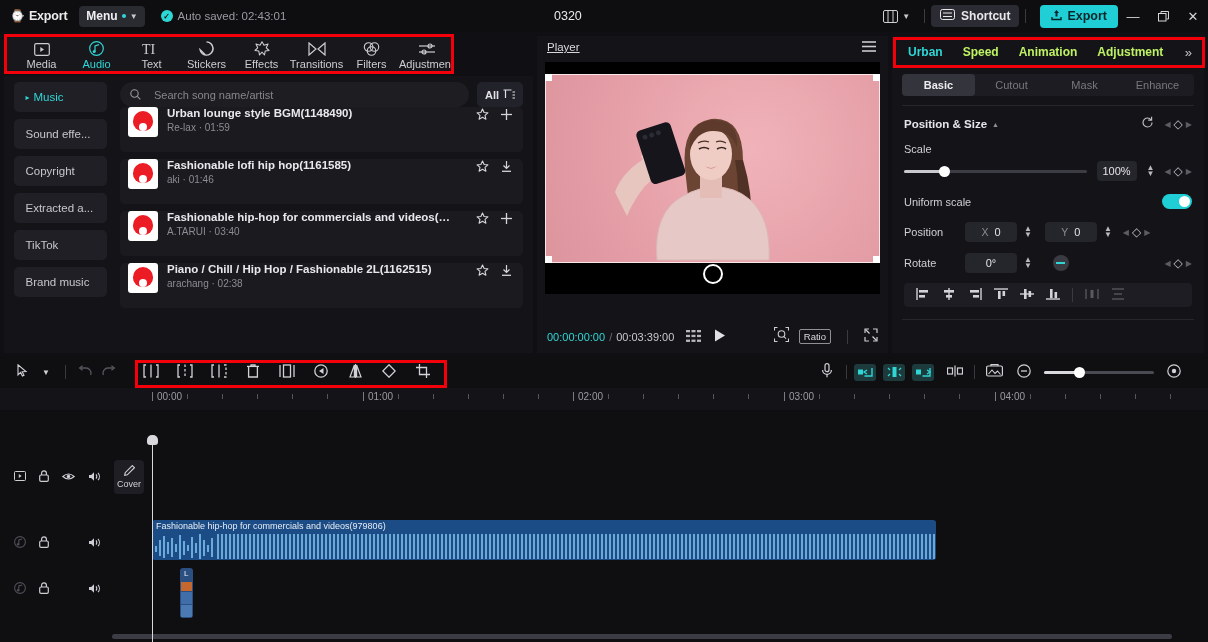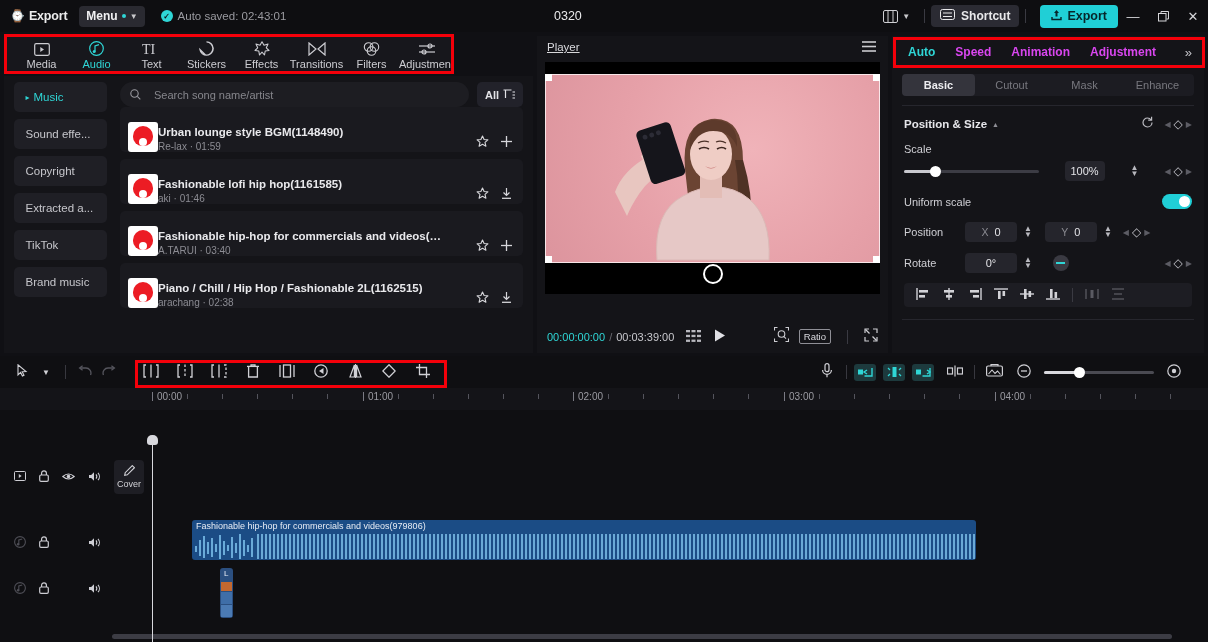--- a/index.html
+++ b/index.html
@@ -80,21 +80,21 @@
     font-family: "Liberation Sans", sans-serif;
   }
   .searchbox input::placeholder { color: #86868c; }
   .filter-btn {
     height: 25px; padding: 0 8px; background: #22222a; border-radius: 5px; display:flex; align-items:center;
     gap: 4px; font-size: 11px; font-weight: bold; color: #e2e2e6;
   }
   .grp-title { font-size: 11.5px; color: #d2d2d6; margin: 12px 0 6px 6px; }
   .song-row {
     height: 45px; background: #1a1a1f; border-radius: 5px; margin-bottom: 7px;
-    display:flex; align-items:flex-end; padding: 0 10px 0 8px; 
+    display:flex; align-items:flex-start; padding: 0 10px 0 8px; gap: 9px;
   }
   .song-art {
     width: 30px; height: 30px; border-radius: 3px; background: #fff; position: relative; overflow:hidden;
     flex-shrink: 0;
   }
   .song-art::before {
     content:""; position:absolute; left: 5px; top: 4px; width: 20px; height: 20px;
     background: #ec1c24; border-radius: 50% 50% 45% 45%;
   }
   .song-art::after {
@@ -126,21 +126,21 @@
   .tc-cur { font-size: 11px; color: #2fd6d6; font-family: "Liberation Sans", sans-serif; }
   .tc-sep { font-size: 11px; color: #6d6d74; margin: 0 4px; }
   .tc-tot { font-size: 11px; color: #c8c8cd; }
   .pbar-icons { display:flex; align-items:center; gap: 12px; margin-left: 12px; color:#d3d3d8; }
   .pbar-right { margin-left:auto; display:flex; align-items:center; gap: 10px; color: #d3d3d8; }
   .ratio-box { border: 1px solid #8f8f96; border-radius: 2px; padding: 1px 4px; font-size: 9.5px; color:#d8d8dd; }
 
   
   .rightpanel { position:absolute; left: 892px; top: 36px; width: 312px; height: 317px; background: #141418; }
   .rp-tabs { height: 32px; display:flex; align-items:center; gap: 0; padding: 0 6px; }
-  .rp-tab { padding: 0 10px; font-size: 12px; font-weight: bold; color: #d946ef; }
+  .rp-tab { padding: 0 10px; font-size: 12px; font-weight: bold; color: #bef264; }
   .rp-tab.active { color: #2fd6d6; }
   .rp-more { margin-left: auto; padding-right: 6px; color:#c3c3c8; font-size: 13px; }
   .sub-tabs {
     margin: 6px 10px 0 10px; height: 22px; background: #1c1c22; border-radius: 4px; display:flex; align-items:center;
   }
   .sub-tab { flex: 1; text-align:center; font-size: 11px; color: #78787f; line-height: 22px; }
   .sub-tab.active { background: #34343c; border-radius: 4px; height: 22px; color: #ededf0; font-weight: bold; }
   .divider { margin: 9px 10px 0 10px; height: 1px; background: #26262d; }
   .sect-head { display:flex; align-items:center; padding: 9px 12px 0 12px; }
   .sect-title { font-size: 11.5px; font-weight: bold; color: #e6e6ea; }
@@ -203,21 +203,21 @@
   }
   .cv-title { height: 13px; font-size: 9.5px; color: #eaeaec; padding-left: 3px; line-height: 13px;
               white-space: nowrap; overflow: hidden; background: #14565c; }
   .cv-thumbs { height: 40px; display:flex; overflow:hidden; }
   .thumb { width: 33px; height: 40px; background: radial-gradient(circle at 50% 40%, #f2b7bd, #e09ba3); position: relative; overflow:hidden; }
   .thumb .fig { position:absolute; left: 9px; top: 10px; width: 13px; height: 30px; background: #e6c3bd; border-radius: 6px 6px 0 0; }
   .thumb .hair { position:absolute; left: 10px; top: 6px; width: 11px; height: 13px; background: #4a2f27; border-radius: 50% 50% 40% 40%; }
   .thumb .ph { position:absolute; left: 2px; top: 12px; width: 6px; height: 5px; background: #16161a; border-radius: 1px; }
 
   .clip-audio {
-    position:absolute; background: #1b4c85; border-radius: 3px; overflow:hidden;margin-left:40px;
+    position:absolute; background: #1b4c85; border-radius: 3px; overflow:hidden;
   }
   .ca-title { height: 12px; font-size: 9px; color: #e7ecf4; padding-left: 4px; line-height: 12px; white-space: nowrap;
               overflow: hidden; }
   .wave { position:absolute; left:0; top: 12px; right:0; bottom: 0; }
 
   .cover-btn {
     position:absolute; width: 30px; height: 34px; background: #1e1e24; border-radius: 4px;
     display:flex; flex-direction:column; align-items:center; justify-content:center; gap:1px;
     font-size: 9px; color:#d2d2d7;
   }
@@ -590,21 +590,21 @@
               <line x1="1.5" y1="1.5" x2="5.5" y2="5.5" stroke="#cdcdd2" stroke-width="1.2"></line>
               <line x1="12.5" y1="12.5" x2="8.5" y2="8.5" stroke="#cdcdd2" stroke-width="1.2"></line>
             </svg>
         </span>
       </div>
     </div>
   </div>
 
   <div class="rightpanel">
     <div class="rp-tabs">
-      <span class="rp-tab active">Auto</span>
+      <span class="rp-tab active">Urban</span>
       <span class="rp-tab">Speed</span>
       <span class="rp-tab">Animation</span>
       <span class="rp-tab">Adjustment</span>
       <span class="rp-more">»</span>
     </div>
 
     <div class="sub-tabs">
       <span class="sub-tab active">Basic</span>
       <span class="sub-tab">Cutout</span>
       <span class="sub-tab">Mask</span>
@@ -627,21 +627,21 @@
           <span>◀</span>
           <span style="font-size:12px;color:#bdbdc3">◇</span>
           <span>▶</span>
         </span>
       </span>
     </div>
 
     <div class="row" style="margin-top:10px">
       <span class="row-label">Scale</span>
     </div>
-    <div class="row" style="margin-top:6px;gap:26px">
+    <div class="row" style="margin-top:6px;gap:10px">
       <div class="slider-track">
         <div class="slider-fill" style="width:22%"></div>
         <div class="slider-knob" style="left:19%"></div>
       </div>
       <div class="numbox" style="width:40px">100%</div>
       <div class="spin">
           <span>▲</span>
           <span>▼</span>
         </div>
       <span class="kf-arrows">

